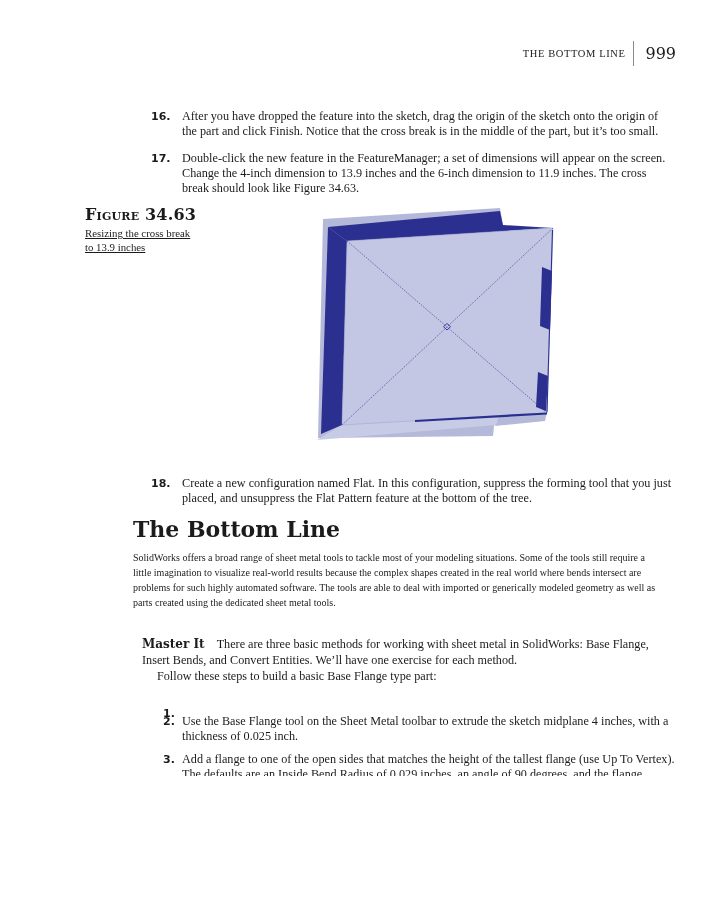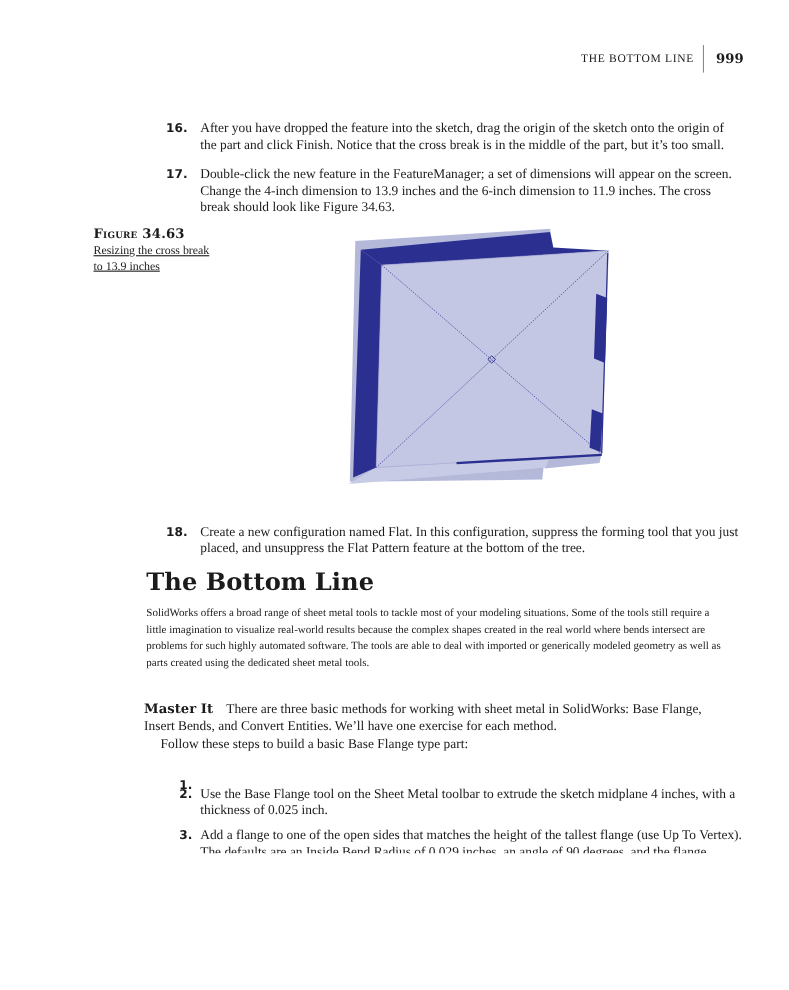--- a/index.html
+++ b/index.html
@@ -5,46 +5,46 @@
   html,body{margin:0;padding:0;background:#ffffff;}
   .page{
     position:relative;width:717px;height:776px;background:#ffffff;
     font-family:"Liberation Serif",serif;color:#1b1b1b;overflow:hidden;
   }
   
   .running-head{position:absolute;top:40px;left:0;width:676px;height:26px;
     display:flex;justify-content:flex-end;align-items:center;}
   .rh-title{font-size:10.5px;letter-spacing:0.6px;margin-right:8px;}
   .rh-divider{width:1px;height:25px;background:#8a8a8a;margin-right:11px;}
-  .rh-page{font-family:"DejaVu Serif",serif;font-weight:bold;font-size:12px;}
+  .rh-page{font-family:"DejaVu Serif",serif;font-weight:normal;font-size:16px;}
   
   .step-list{position:absolute;list-style:none;margin:15px;padding:0;
     font-size:12.2px;line-height:15px;}
   .step{position:relative;margin:0 0 12px 0;}
   .step-num{position:absolute;left:0;top:0;
     font-family:"DejaVu Sans",sans-serif;font-weight:bold;font-size:11px;}
   #steps-top{left:136px;top:94px;width:525px;}
   #steps-top .step{padding-left:31px;}
   #step-18-list{left:136px;top:461px;width:525px;}
   #step-18-list .step{padding-left:31px;}
   #steps-bottom{left:148px;top:691px;width:512px;}
   #steps-bottom .step{padding-left:19px;margin-bottom:8px;}
   
   .figure-caption{position:absolute;left:85px;top:205px;width:140px;}
   .fig-label{font-family:"DejaVu Serif",serif;font-weight:bold;
-    font-variant:small-caps;font-size:12px;letter-spacing:0.2px;margin-bottom:2px;}
+    font-variant:small-caps;font-size:16px;letter-spacing:0.2px;margin-bottom:2px;}
   .fig-caption-line{font-size:10.8px;line-height:14px;text-decoration:underline;}
   
   .figure-svg{position:absolute;left:290px;top:195px;}
   
   .section{position:absolute;left:133px;top:517px;width:529px;}
   .section-title{font-family:"DejaVu Serif",serif;font-weight:bold;
     font-size:22px;line-height:25px;margin:0 0 8px 0;}
   .intro{font-size:10px;line-height:15px;margin:0;}
-  .master-block{position:absolute;left:131px;top:636px;width:514px;
+  .master-block{position:absolute;left:142px;top:636px;width:514px;
     font-size:12.2px;line-height:16px;}
   .master-label{font-family:"DejaVu Serif",serif;font-weight:bold;
     font-size:12px;margin-right:12px;}
   .follow-line{text-indent:15px;}
 </style>
 </head>
 <body>
 
 <div class="page">
 

